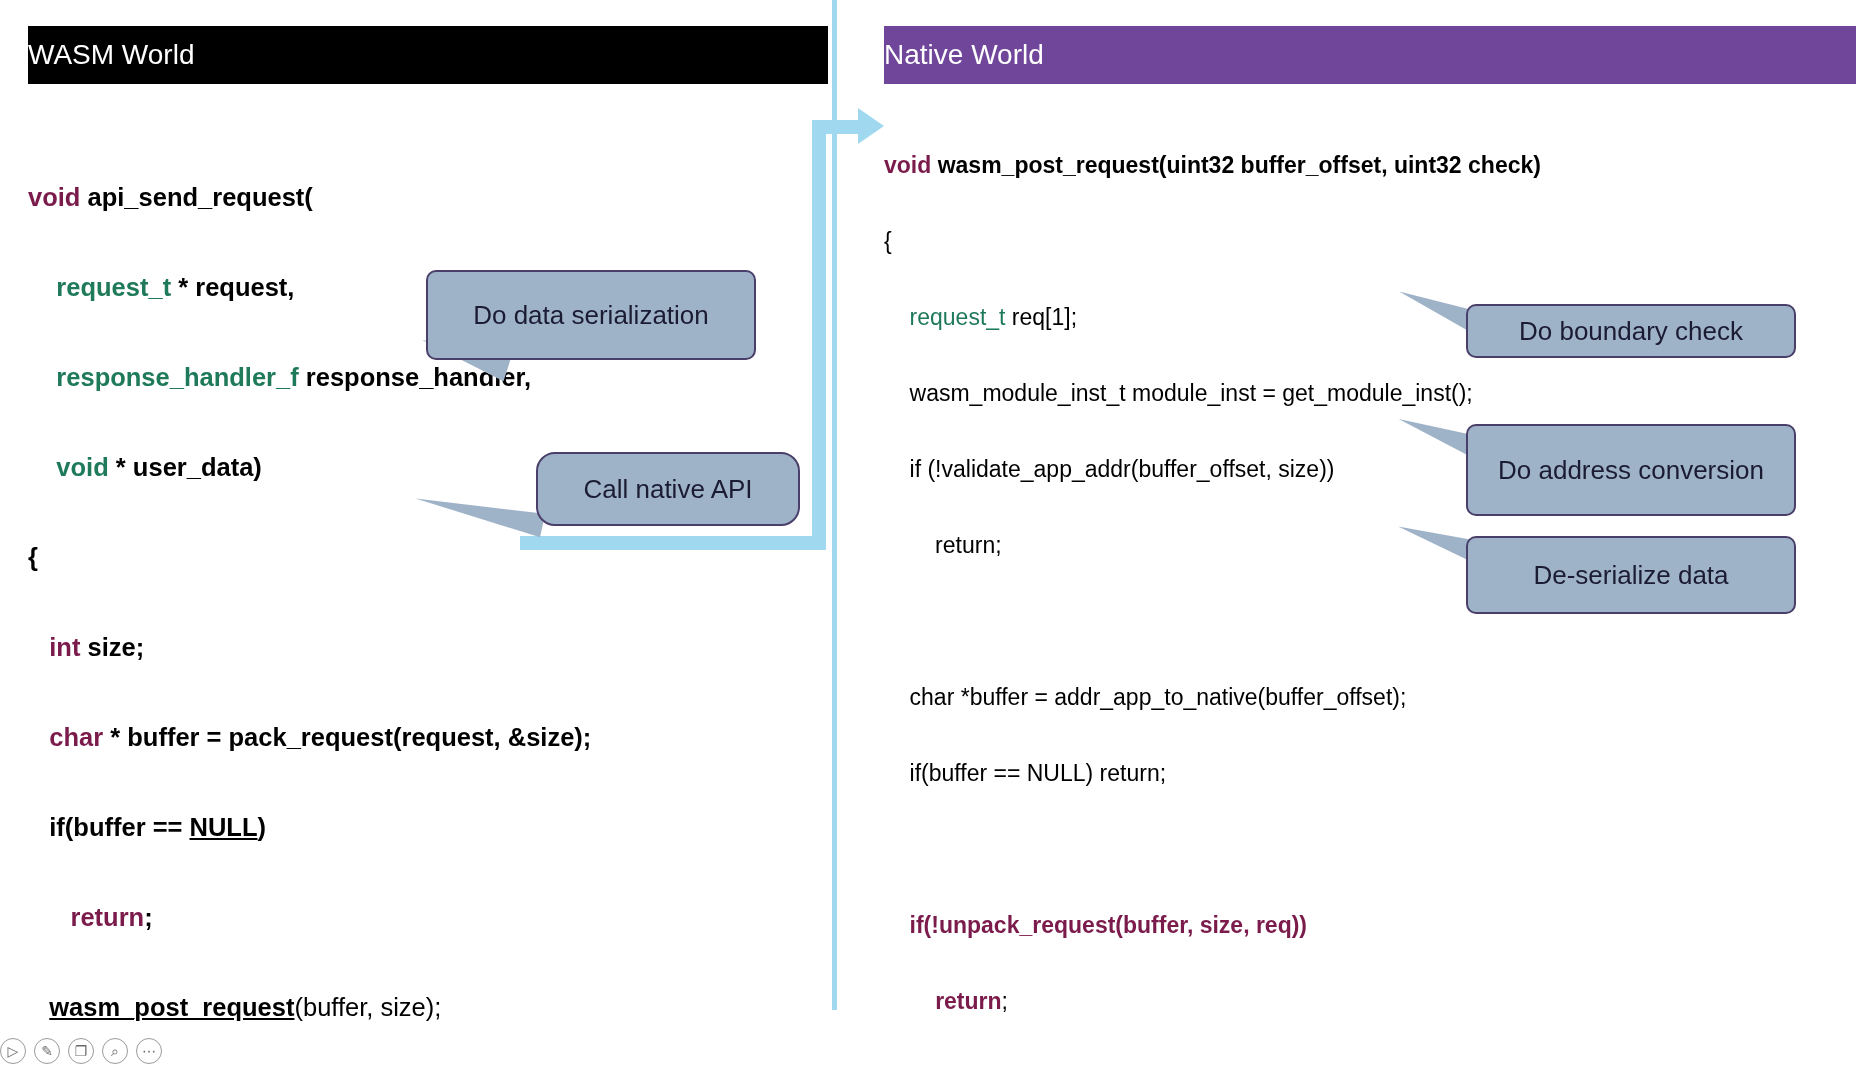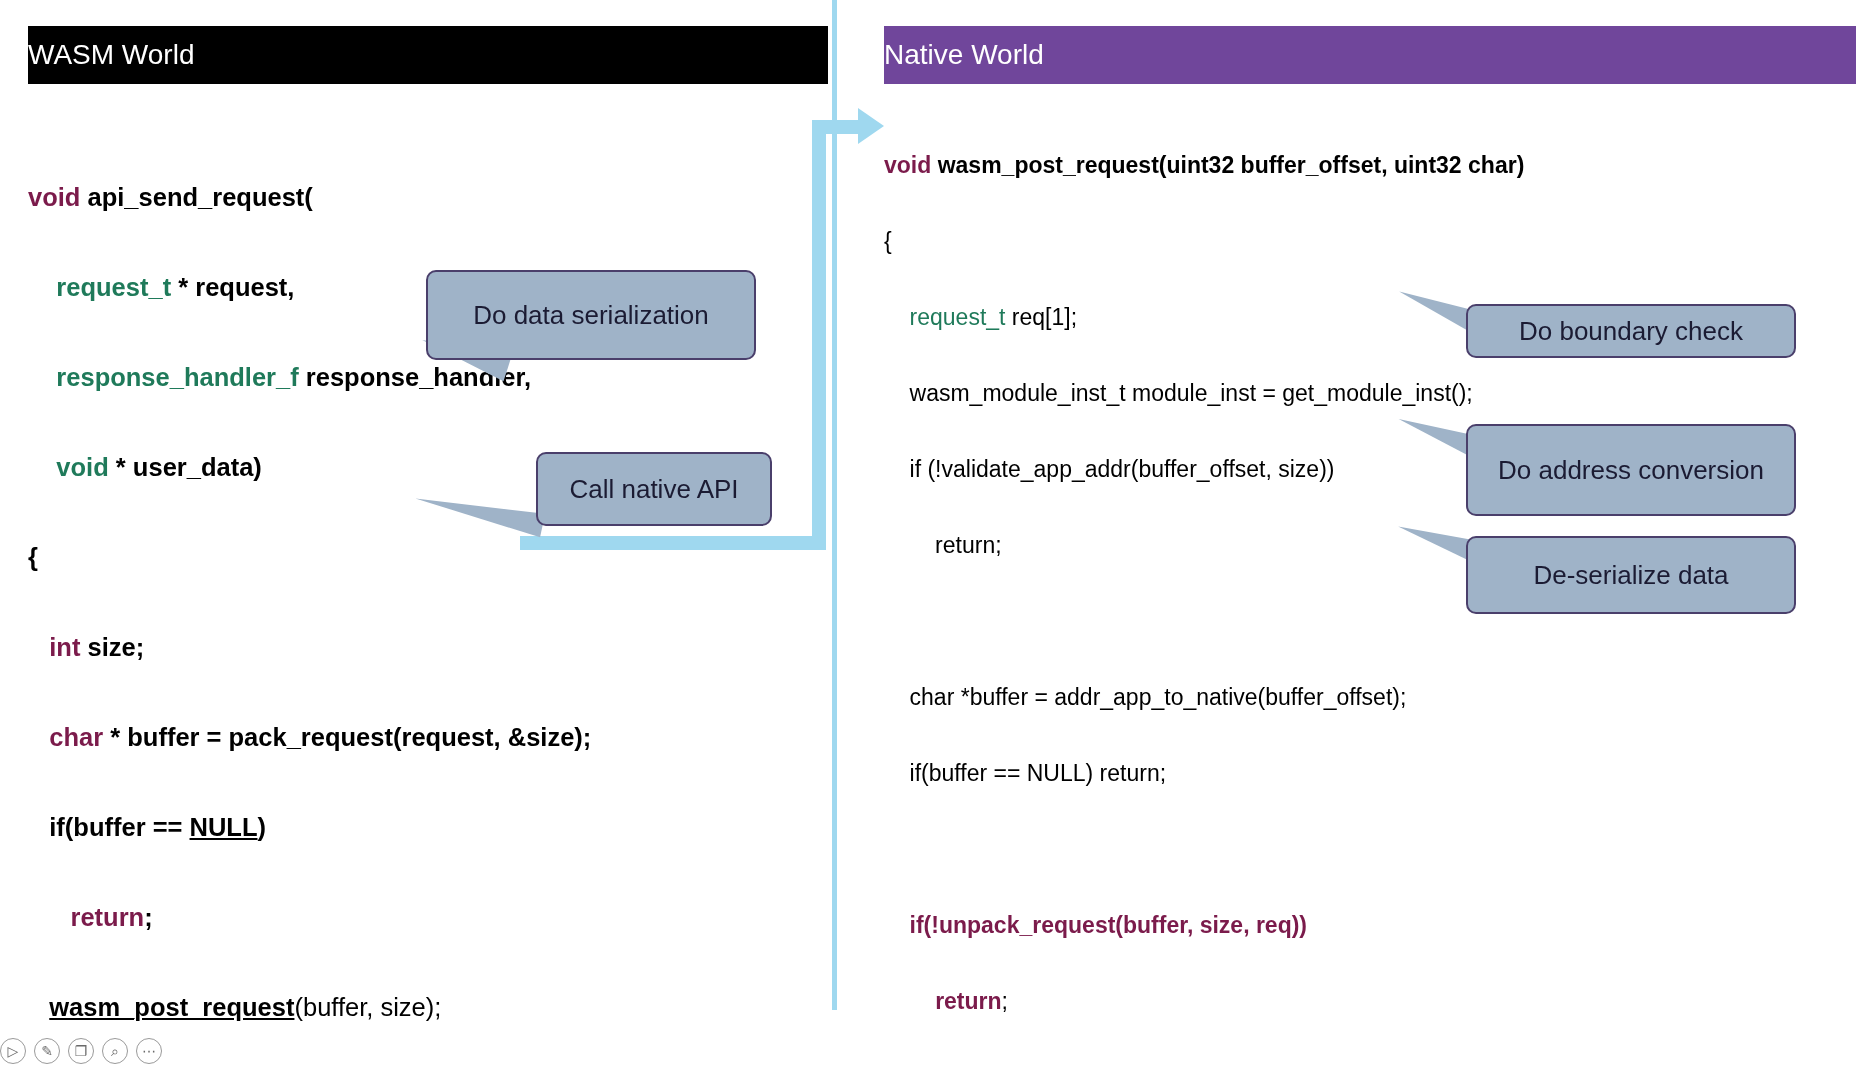--- a/index.html
+++ b/index.html
@@ -140,21 +140,21 @@
 
   #callout-serialization { left: 426px; top: 270px; width: 330px; height: 90px; }
   #tail-serialization {
     left: 420px; top: 340px;
     border-top: 14px solid transparent;
     border-bottom: 14px solid transparent;
     border-right: 90px solid #9fb3c8;
     transform: rotate(18deg);
   }
 
-  #callout-callapi { left: 536px; top: 452px; width: 236px; height: 74px; }
+  #callout-callapi { left: 536px; top: 452px; width: 264px; height: 74px; border-radius: 19px; }
   #tail-callapi {
     left: 414px; top: 500px;
     border-top: 12px solid transparent;
     border-bottom: 12px solid transparent;
     border-right: 130px solid #9fb3c8;
     transform: rotate(12deg);
   }
 
   #callout-boundary { left: 1466px; top: 304px; width: 330px; height: 54px; }
   #tail-boundary {
@@ -235,21 +235,21 @@
 <div id="pipe-h-bottom"></div>
 <div id="pipe-v"></div>
 <div id="pipe-h-top"></div>
 <div id="arrow-head"></div>
 
 <div class="panel-header" id="native-header">
   <span>Native World</span>
 </div>
 
 <div class="code" id="native-code">
-<div><span class="kw-void">void</span> <span class="b">wasm_post_request(uint32 buffer_offset, uint32 char)</span></div>
+<div><span class="kw-void">void</span> <span class="b">wasm_post_request(uint32 buffer_offset, uint32 check)</span></div>
 <div>{</div>
 <div>    <span class="teal">request_t</span> req[1];</div>
 <div>    wasm_module_inst_t module_inst = get_module_inst();</div>
 <div>    if (!validate_app_addr(buffer_offset, size))</div>
 <div>        return;</div>
 <div> </div>
 <div>    char *buffer = addr_app_to_native(buffer_offset);</div>
 <div>    if(buffer == NULL) return;</div>
 <div> </div>
 <div>    <span class="purple">if(!unpack_request(buffer, size, req))</span></div>

